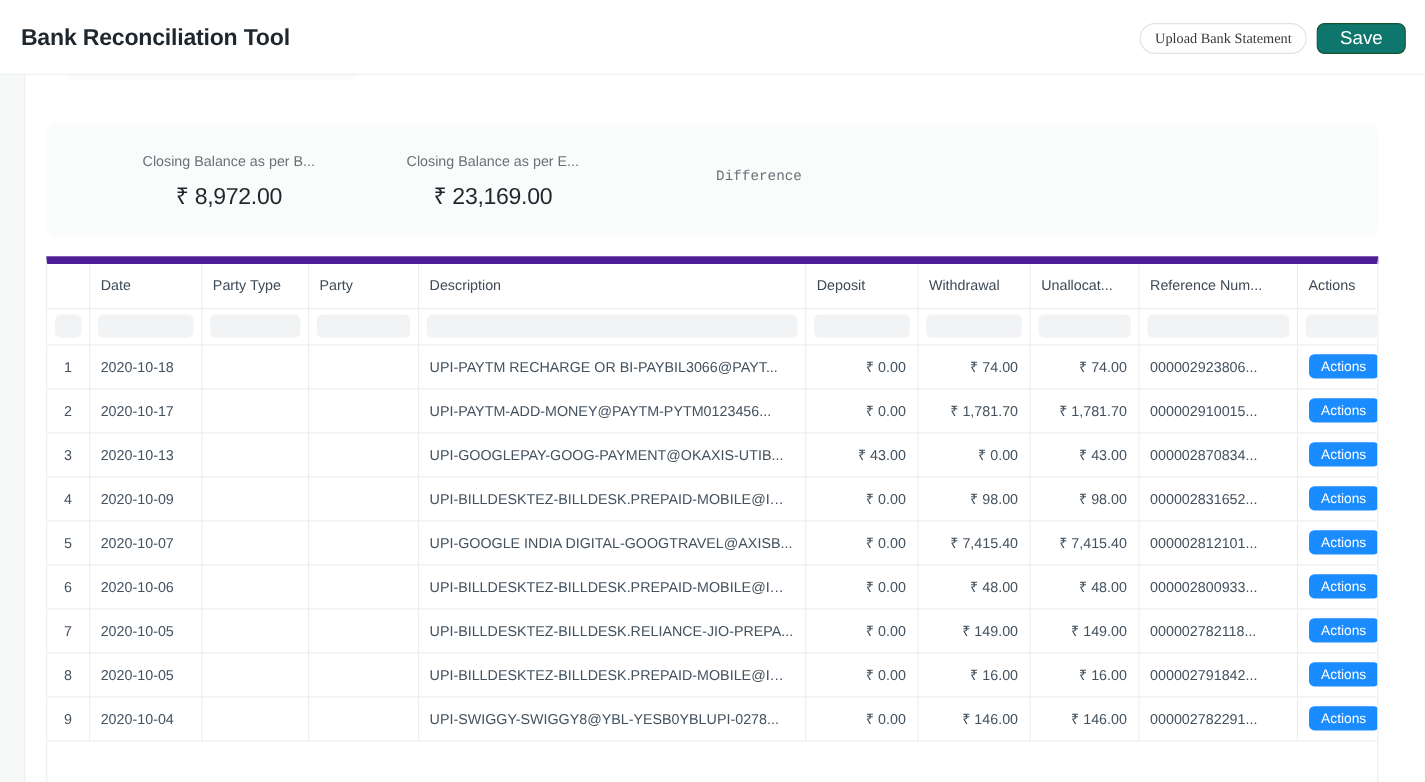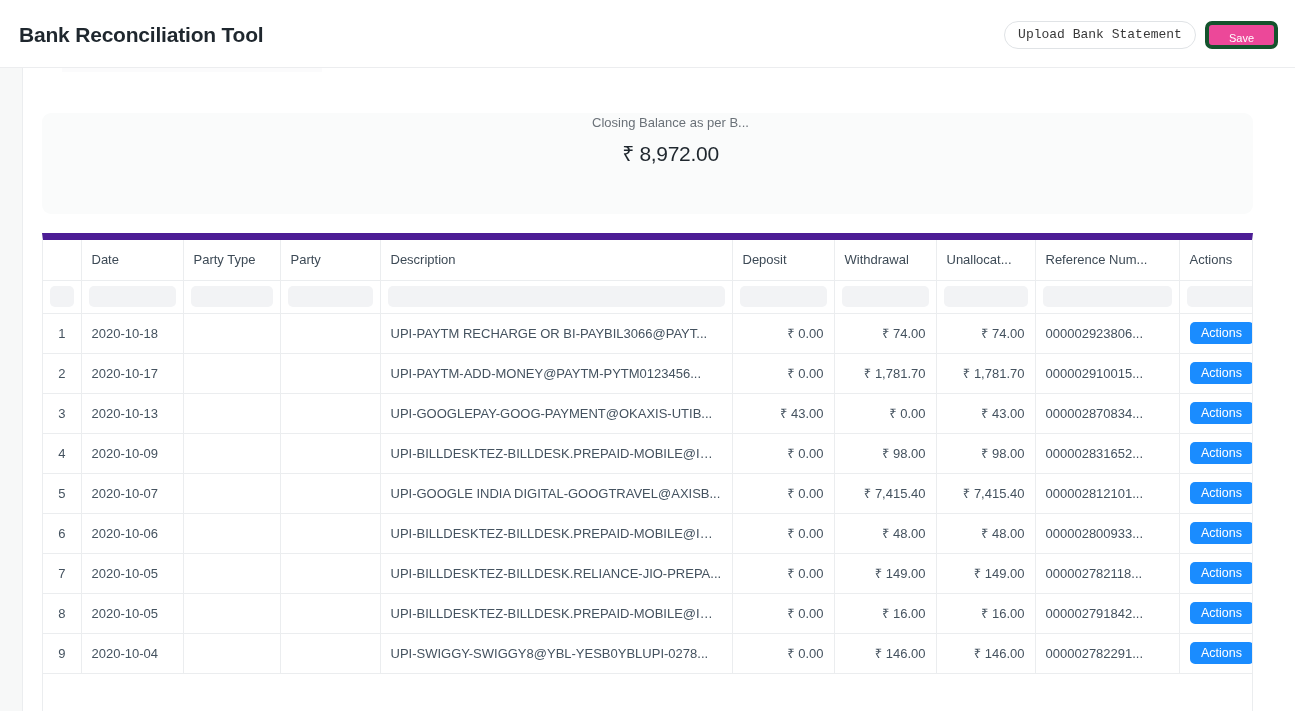--- a/index.html
+++ b/index.html
@@ -61,33 +61,33 @@
     align-items: center;
   }
   .btn-secondary {
     height: 28px;
     padding: 0 13px;
     border: 1px solid #e0e3e6;
     border-radius: 14px;
     background: #ffffff;
     color: #383838;
     font-size: 13px;
-    font-family: Liberation Mono, monospace;
+    font-family: Liberation Serif, serif;
     line-height: 26px;
     cursor: pointer;
     white-space: nowrap;
   }
   .btn-primary {
     height: 28px;
     padding: 0 20px;
-    border: 4px solid #14532d;
+    border: 1px solid #14532d;
     border-radius: 7px;
-    background: #ec4899;
+    background: #0f766e;
     color: #ffffff;
-    font-size: 11px;
+    font-size: 17px;
     font-family: "Liberation Sans", sans-serif;
     line-height: 26px;
     cursor: pointer;
     white-space: nowrap;
   }
 
   
   .ghost-line {
     position: absolute;
     left: 62px;
@@ -102,21 +102,20 @@
   .summary-card {
     position: absolute;
     left: 42px;
     top: 113px;
     width: 1211px;
     height: 101px;
     background: #fafbfb;
     border-radius: 9px;
     display: flex;
     align-items: center;
-    flex-direction: column;
   }
   .summary-cell {
     flex: 0 0 240px;
     text-align: center;
     padding-top: 2px;
   }
   .summary-cell.c1 { margin-left: 46px; }
   .summary-cell.c2 { margin-left: 0px; }
   .summary-cell.c3 { margin-left: 2px; font-family: Liberation Mono, monospace; }
   .summary-label {

